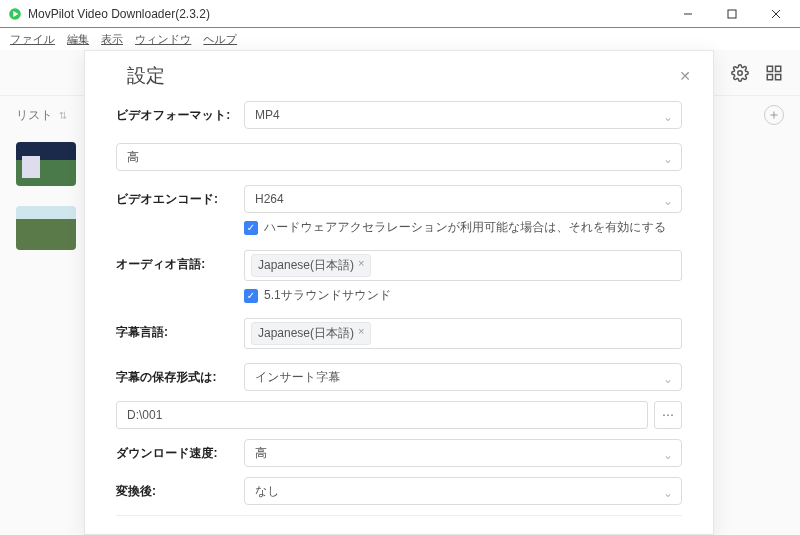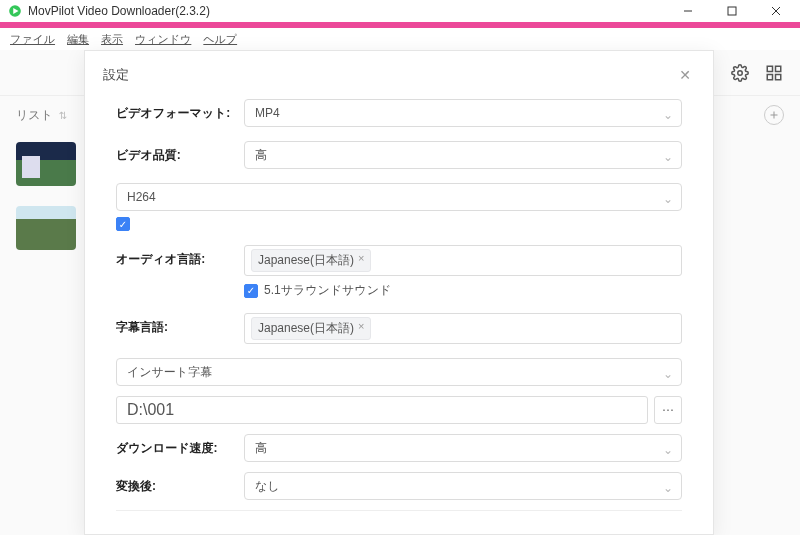--- a/index.html
+++ b/index.html
@@ -1,17 +1,17 @@
 <!DOCTYPE html>
 <html><head>
 <meta charset="utf-8">
 <style>
   * { box-sizing: border-box; margin: 0; padding: 0; }
   html, body { width: 800px; height: 535px; font-family: "Segoe UI", "Meiryo", sans-serif; font-size: 12px; color: #333; background: #fff; overflow: hidden; }
-  .titlebar { height: 28px; display: flex; align-items: center; padding: 0 2px 0 8px; background: #fff; border-bottom: 6px solid #ec4899; }
+  .titlebar { height: 28px; display: flex; align-items: center; padding: 0 2px 0 8px; background: #fff; border-bottom: 1px solid #ec4899; }
   .titlebar .logo { width: 14px; height: 14px; margin-right: 6px; display:flex; align-items:center; justify-content:center; }
   .titlebar .title { font-size: 12px; color: #333; flex: 0 0 auto; }
   .titlebar .spacer { flex: 1; }
   .winbtn { width: 44px; height: 28px; display: flex; align-items: center; justify-content: center; color: #333; }
   .winbtn svg { width: 10px; height: 10px; }
   .menubar { height: 22px; display: flex; align-items: center; gap: 8px; padding: 0 8px; font-size: 11px; color: #555; }
   .menubar span { padding: 2px 2px; text-decoration: underline; }
   .app-body { position: relative; height: calc(535px - 28px - 22px); background: #fafafa; }
   .toolbar { height: 46px; border-bottom: 1px solid #eee; display:flex; align-items:center; }
   .toolbar .right { margin-left:auto; display:flex; align-items:center; gap:14px; padding-right:16px; color:#555; }
@@ -21,36 +21,36 @@
   .list-header .right-round { margin-left:auto; width:20px;height:20px; border:1px solid #ccc; border-radius:50%; position:relative; display:flex; align-items:center; justify-content:center; color:#999;}
   .thumbs { padding: 8px 16px; display:flex; flex-direction:column; gap:20px; }
   .thumb { width:60px; height:44px; border-radius:4px; background:#8ab; }
   .thumb.a { background: linear-gradient(#1b2a4a 0 40%, #4a7a4a 40% 100%); position:relative; }
   .thumb.a::after{content:"";position:absolute;left:6px;top:14px;width:18px;height:22px;background:#dde;}
   .thumb.b { background: linear-gradient(#cfe6ef 0 30%, #5a7a4a 30% 100%); }
 
   
   .modal { position:absolute; left:84px; top:0px; width:630px; height:485px; background:#fff; border:1px solid #e5e5e5; box-shadow:0 4px 20px rgba(0,0,0,0.08); }
   .modal-head { display:flex; align-items:center; padding:12px 18px 8px; }
-  .modal-head .mtitle { font-size:13px; color:#444; }
+  .modal-head .mtitle { font-size:19px; color:#444;margin-left:24px; }
   .modal-head .close { margin-left:auto; color:#999; font-size:14px; padding:4px; }
   .modal-body { padding: 4px 31px 10px; height: calc(100% - 42px); overflow:hidden; }
   .row { display:flex; align-items:flex-start; margin-bottom:14px; }
   .row .lbl { width:128px; padding-top:6px; font-size:12px; color:#222; font-weight:600; }
   .row .ctl { flex:1; }
   .select { position:relative; border:1px solid #dcdcdc; border-radius:4px; height:28px; display:flex; align-items:center; padding:0 10px; color:#555; background:#fff; font-size:12px; }
   .select .chev { position:absolute; right:8px; top:8px; color:#bbb; }
   .tags-input { border:1px solid #dcdcdc; border-radius:3px; min-height:30px; display:flex; align-items:center; padding:3px 6px; gap:6px; flex-wrap:wrap; }
   .tag { background:#f2f3f5; border:1px solid #e6e7ea; border-radius:3px; padding:2px 6px; font-size:12px; color:#555; display:flex; align-items:flex-start; gap:4px; }
   .tag .x { color:#999; font-size:11px; }
   .checks { margin-top:6px; display:flex; flex-direction:column; gap:4px; font-size:12px; color:#555; }
   .check { display:flex; align-items:center; gap:6px; }
   .cbox { width:14px; height:14px; border:1px solid #bbb; border-radius:2px; display:flex; align-items:center; justify-content:center; background:#fff; font-size:10px; color:#fff; }
   .cbox.checked { background:#3b82f6; border-color:#3b82f6; }
-  .textin { border:1px solid #dcdcdc; border-radius:3px; height:28px; padding:0 10px; display:flex; align-items:center; font-size:16px; color:#555; }
+  .textin { border:1px solid #dcdcdc; border-radius:3px; height:28px; padding:0 10px; display:flex; align-items:center; font-size:12px; color:#555; }
   .path-row { display:flex; gap:6px; }
   .path-row .textin { flex:1; }
   .dots { width:28px; height:28px; border:1px solid #dcdcdc; border-radius:3px; display:flex; align-items:center; justify-content:center; color:#666; }
   .hr { border:none; border-top:1px solid #eee; margin:8px 0 14px; }
   .small-gap { margin-bottom:10px; }
 </style>
 </head>
 <body>
 
 <div class="titlebar">
@@ -136,38 +136,39 @@
         <div class="lbl">ビデオフォーマット:</div>
         <div class="ctl">
           <div class="select">
             <span>MP4</span>
             <span class="chev">⌄</span>
           </div>
         </div>
       </div>
 
       <div class="row">
-        <div class="lbl">ビデオ品質:</div>
         <div class="ctl">
           <div class="select">
             <span>高</span>
             <span class="chev">⌄</span>
           </div>
         </div>
       </div>
 
       <div class="row">
+        <div class="lbl">ビデオエンコード:</div>
         <div class="ctl">
           <div class="select">
             <span>H264</span>
             <span class="chev">⌄</span>
           </div>
           <div class="checks">
             <div class="check">
               <span class="cbox checked">✓</span>
+              <span>ハードウェアアクセラレーションが利用可能な場合は、それを有効にする</span>
             </div>
           </div>
         </div>
       </div>
 
       <div class="row">
         <div class="lbl">オーディオ言語:</div>
         <div class="ctl">
           <div class="tags-input">
             <span class="tag">
@@ -190,20 +191,21 @@
           <div class="tags-input">
             <span class="tag">
               <span>Japanese(日本語)</span>
               <span class="x">×</span>
             </span>
           </div>
         </div>
       </div>
 
       <div class="row small-gap">
+        <div class="lbl">字幕の保存形式は:</div>
         <div class="ctl">
           <div class="select">
             <span>インサート字幕</span>
             <span class="chev">⌄</span>
           </div>
         </div>
       </div>
 
       <div class="row small-gap">
         <div class="ctl path-row">

